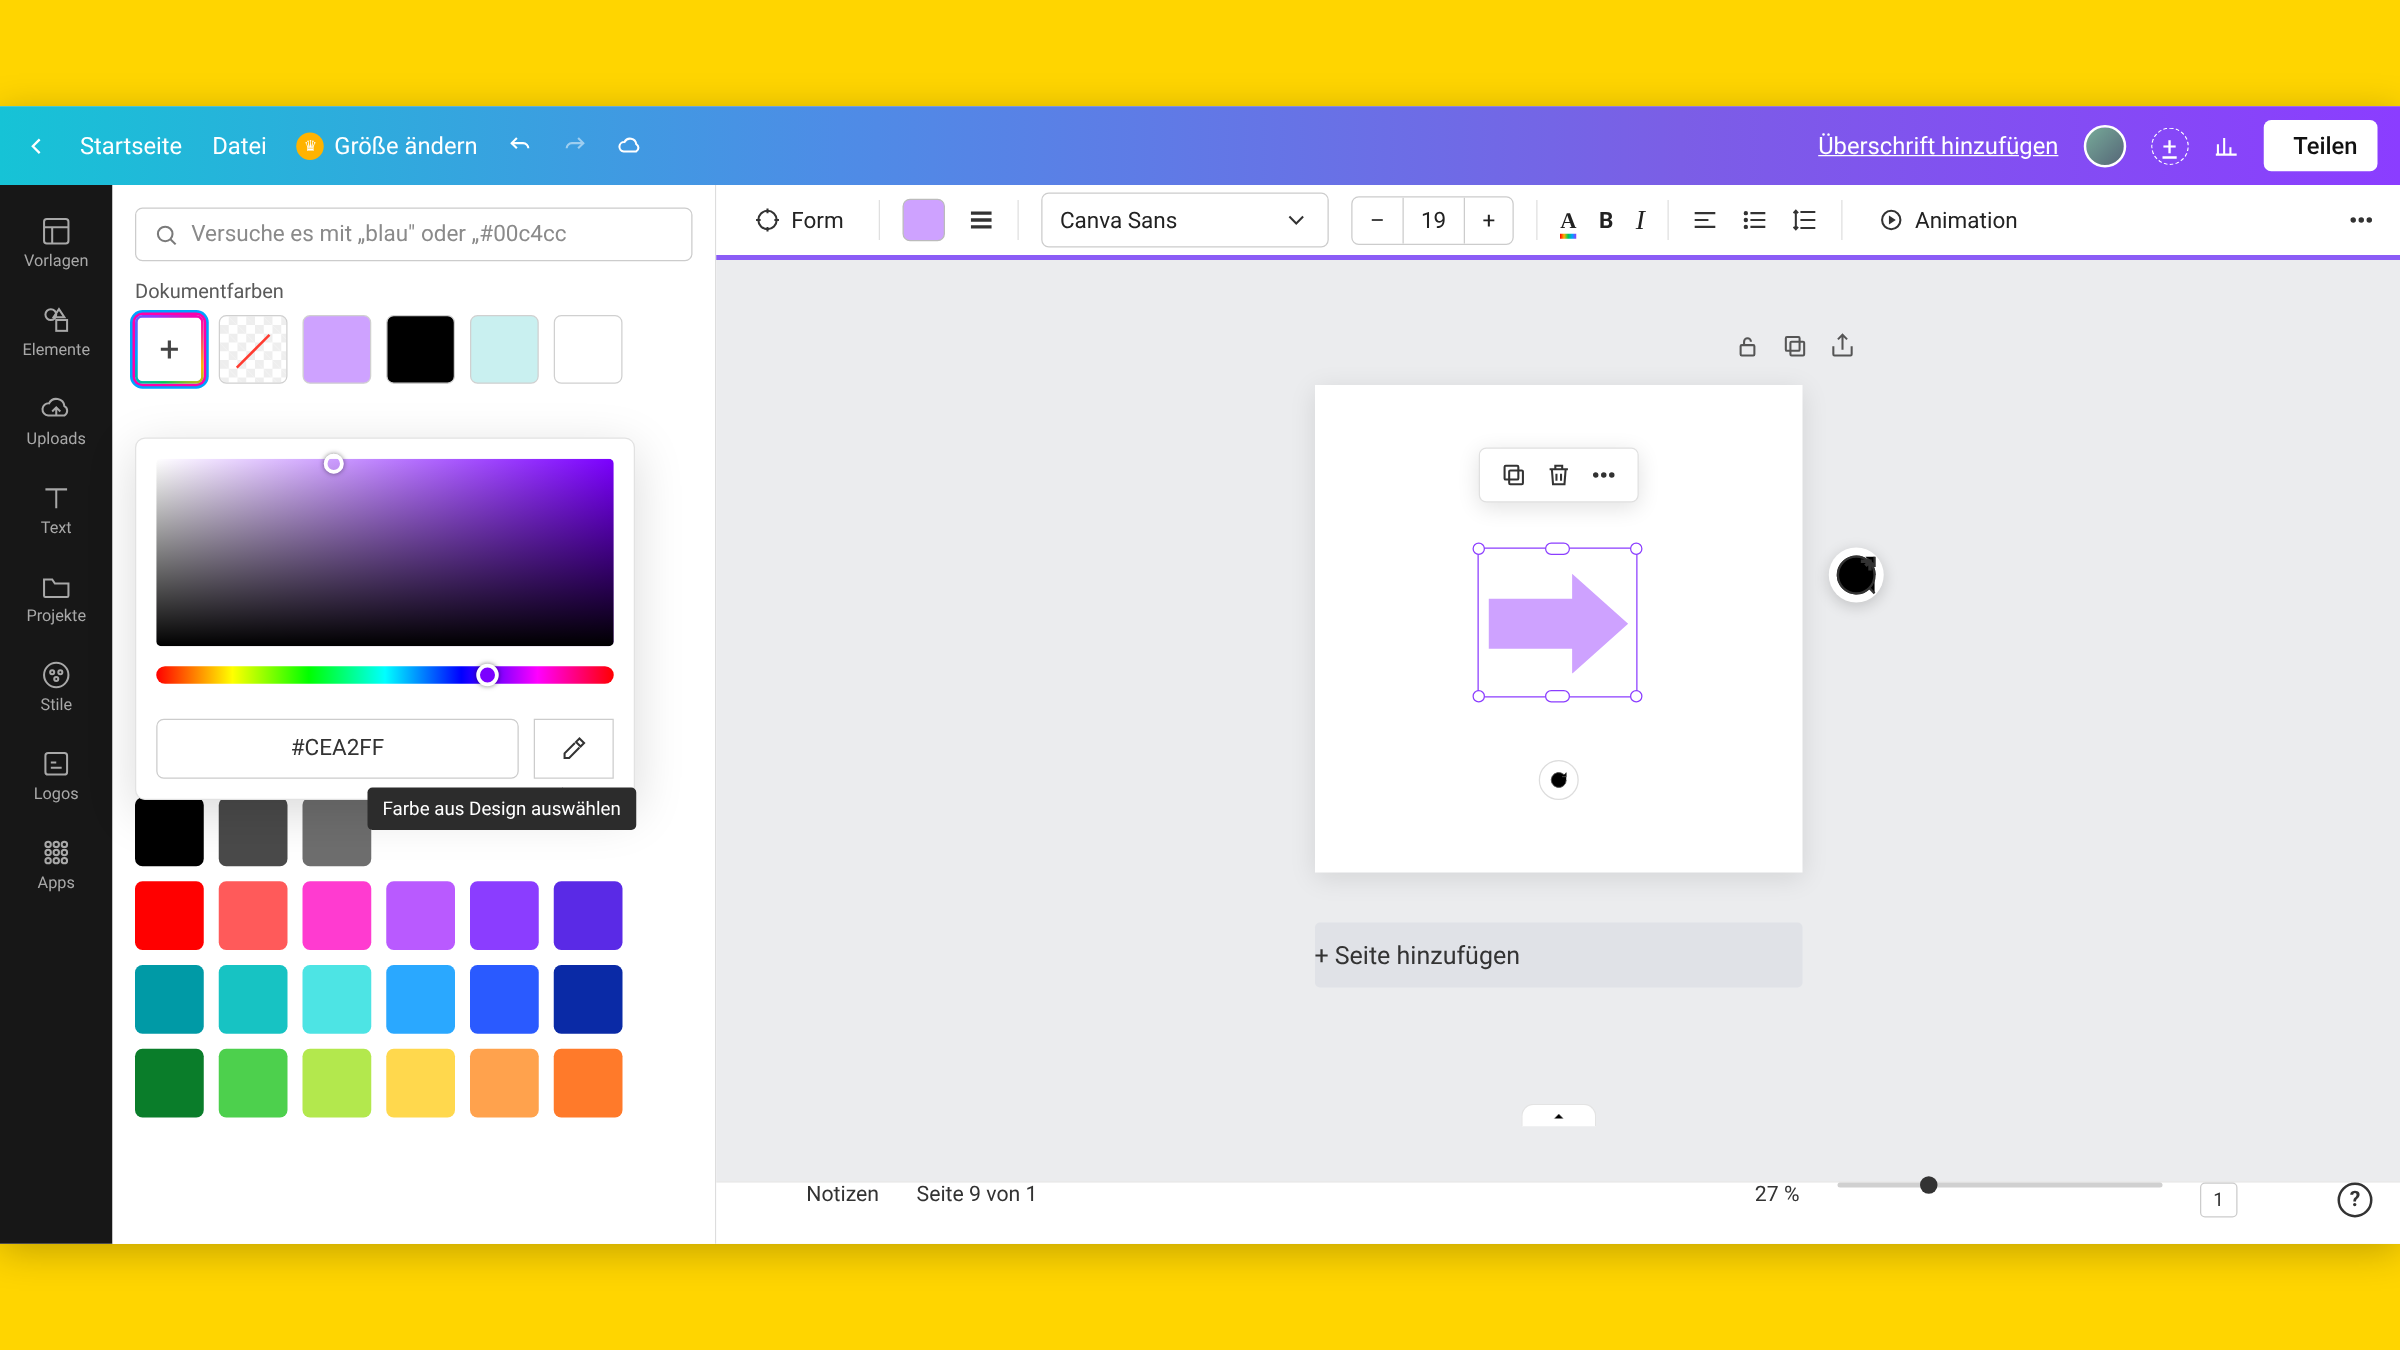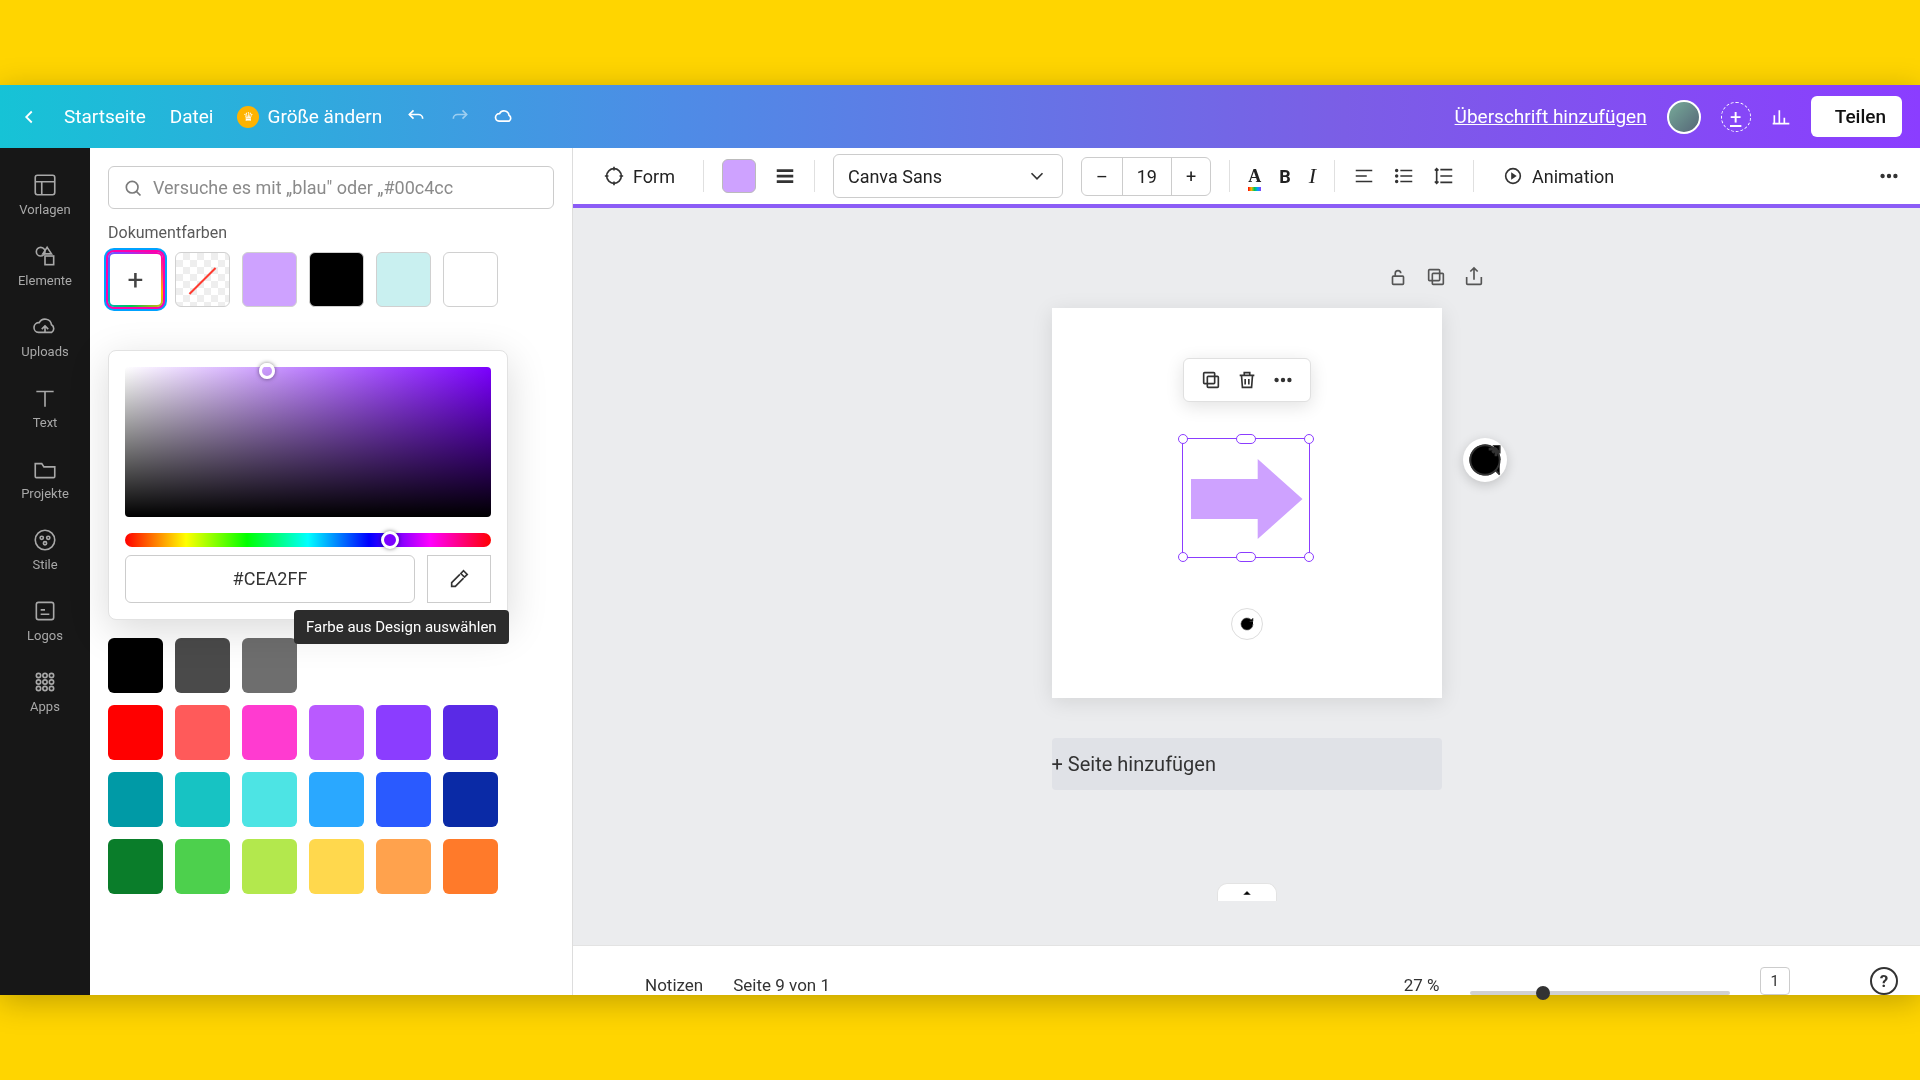--- a/index.html
+++ b/index.html
@@ -40,21 +40,21 @@
 .swatch.add{background:#fff;display:flex;align-items:center;justify-content:center;font-size:28px;color:#444;box-shadow:0 0 0 2px #ff00aa,0 0 0 4px #00a2ff;border:none;background:linear-gradient(#fff,#fff) padding-box,conic-gradient(from 45deg,#ff00aa,#ffb300,#00c853,#00a2ff,#8b3dff,#ff00aa) border-box;border:2px solid transparent}
 .swatch.trans{background:linear-gradient(45deg,#eee 25%,transparent 25%,transparent 75%,#eee 75%),linear-gradient(45deg,#eee 25%,#fff 25%,#fff 75%,#eee 75%);background-size:14px 14px;background-position:0 0,7px 7px;position:relative}
 .swatch.trans::after{content:'';position:absolute;left:8px;right:8px;top:50%;height:2px;background:#ff3b30;transform:rotate(-45deg)}
 
 
 .picker{position:absolute;left:18px;top:202px;width:400px;background:#fff;border:1px solid #e2e2e2;border-radius:8px;box-shadow:0 10px 40px rgba(0,0,0,0.15);padding:16px;z-index:5}
 .sv-box{width:100%;height:150px;border-radius:4px;position:relative;background:linear-gradient(to top,#000,transparent),linear-gradient(to right,#fff,#7b00ff)}
 .sv-handle{position:absolute;width:16px;height:16px;border:3px solid #fff;border-radius:50%;box-shadow:0 0 4px rgba(0,0,0,.5);left:134px;top:-4px}
 .hue{width:100%;height:14px;border-radius:7px;margin-top:16px;background:linear-gradient(90deg,#ff0000,#ffff00,#00ff00,#00ffff,#0000ff,#ff00ff,#ff0000);position:relative}
 .hue-handle{position:absolute;width:18px;height:18px;border:3px solid #fff;border-radius:50%;box-shadow:0 0 4px rgba(0,0,0,.5);top:-2px;left:256px;background:#7b00ff}
-.hex-row{display:flex;gap:12px;margin-top:8px}
+.hex-row{display:flex;gap:12px;margin-top:28px}
 .hex-input{flex:1;border:1px solid #ccc;border-radius:6px;text-align:center;font-size:18px;padding:12px 0;color:#333}
 .eyedrop{width:64px;height:48px;border:1px solid #ccc;border-radius:0;display:flex;align-items:center;justify-content:center;cursor:pointer;position:relative}
 .eyedrop svg{width:22px;height:22px;stroke:#333;fill:none;stroke-width:1.8}
 .tip{position:absolute;top:54px;left:-134px;background:#2c2c2c;color:#fff;font-size:15px;padding:8px 12px;border-radius:4px;white-space:nowrap}
 .tip::before{content:'';position:absolute;top:-6px;left:150px;border:6px solid transparent;border-bottom-color:#2c2c2c}
 
 
 .default-grid{position:absolute;left:18px;top:490px;display:grid;grid-template-columns:repeat(6,55px);gap:12px}
 .default-grid .swatch{border:none}
 
@@ -91,21 +91,21 @@
 .selection .hm1{left:50%;top:-5px;transform:translateX(-50%);width:20px;border-radius:5px}
 .selection .hm2{left:50%;bottom:-5px;transform:translateX(-50%);width:20px;border-radius:5px}
 .arrow-shape{position:absolute;left:8px;top:20px;width:112px;height:80px;background:#cea2ff;clip-path:polygon(0 25%,60% 25%,60% 0,100% 50%,60% 100%,60% 75%,0 75%)}
 .float-ctx{position:absolute;left:50%;transform:translateX(-50%);top:150px;background:#fff;border:1px solid #e0e0e0;border-radius:6px;display:flex;gap:14px;padding:10px 16px;box-shadow:0 4px 18px rgba(0,0,0,.12)}
 .float-ctx svg{width:22px;height:22px;stroke:#333;fill:none;stroke-width:1.8}
 .rotate-btn{position:absolute;left:50%;transform:translateX(-50%);top:400px;width:32px;height:32px;background:#fff;border:1px solid #ddd;border-radius:50%;display:flex;align-items:center;justify-content:center}
 .refresh-fab{position:absolute;right:calc(50% - 260px);top:230px;width:44px;height:44px;background:#fff;border-radius:50%;box-shadow:0 3px 12px rgba(0,0,0,.18);display:flex;align-items:center;justify-content:center}
 .add-page{position:absolute;left:50%;transform:translateX(-50%);top:530px;width:390px;background:#e0e2e7;text-align:left;padding:14px 0;border-radius:4px;color:#333;font-size:20px;cursor:pointer}
 
 
-.bottombar{height:50px;background:#fff;border-top:1px solid #e3e3e3;display:flex;align-items:flex-end;padding:0 22px;gap:30px;font-size:17px;color:#333}
+.bottombar{height:50px;background:#fff;border-top:1px solid #e3e3e3;display:flex;align-items:flex-start;padding:0 22px;gap:30px;font-size:17px;color:#333}
 .bottombar .spacer{flex:1}
 .zoom-slider{width:260px;height:4px;background:#d0d0d0;border-radius:2px;position:relative}
 .zoom-slider .knob{position:absolute;left:66px;top:-5px;width:14px;height:14px;background:#333;border-radius:50%}
 .pg-badge{border:1px solid #ccc;border-radius:4px;padding:4px 10px;font-size:15px}
 .help{width:28px;height:28px;border:2px solid #333;border-radius:50%;display:flex;align-items:center;justify-content:center;font-weight:700}
 .chevron-up{position:absolute;left:50%;bottom:44px;transform:translateX(-50%);width:60px;height:18px;background:#fff;border:1px solid #e3e3e3;border-bottom:none;border-radius:10px 10px 0 0;display:flex;align-items:center;justify-content:center}
 
 </style>
 </head>
 <body>

